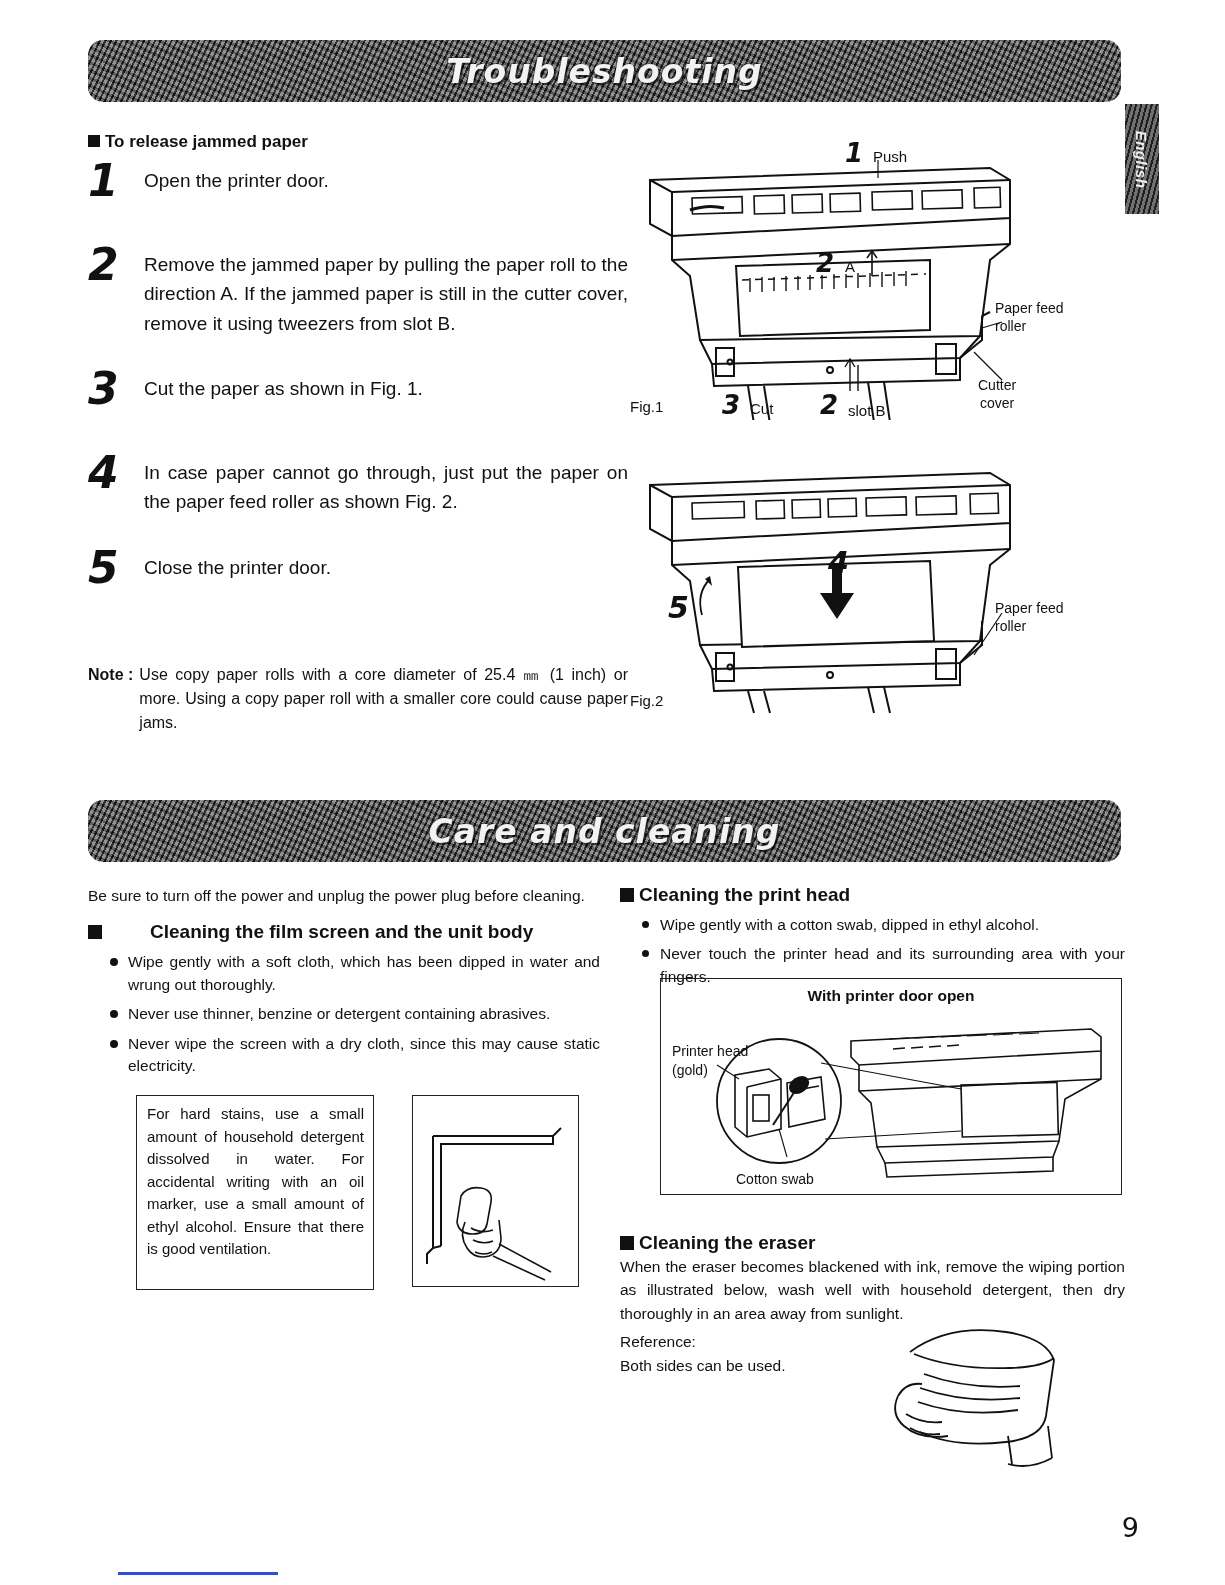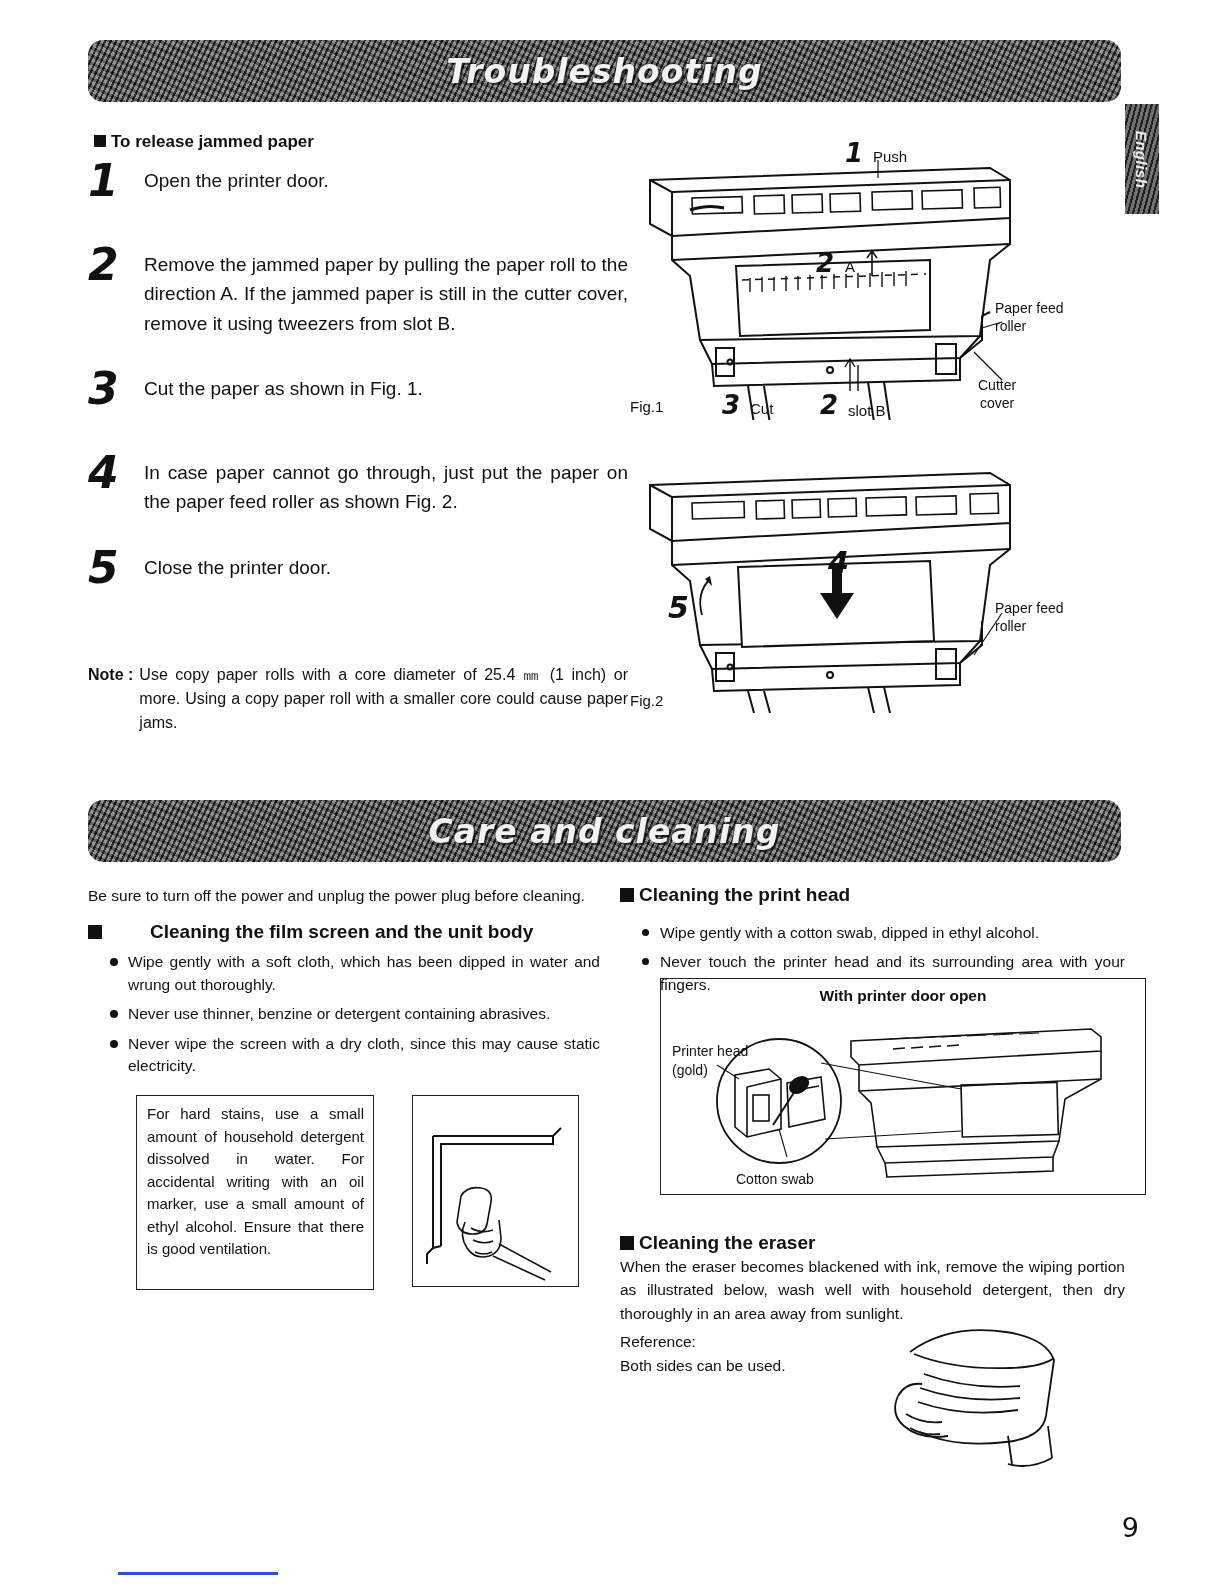--- a/index.html
+++ b/index.html
@@ -121,21 +121,20 @@
   .stain-box p { margin:0; font-size: 15px; line-height: 1.5; text-align: justify; }
 
   .stain-fig {
     position:absolute; left: 412px; top: 1095px; width: 165px; height: 190px;
     border: 1px solid #222;
   }
 
   .printhead-fig {
     position:absolute; left: 660px; top: 978px; width: 460px; height: 215px;
     border: 1px solid #222;
-    padding-left: 24px;
   }
   .pf-title {
     position:absolute; left: 0; right: 0; top: 8px; text-align:center;
     font-size: 15.5px; font-weight: bold;
   }
 
   .eraser-text {
     position:absolute; left: 620px; top: 1255px; width: 505px;
     font-size: 15.5px; line-height: 1.5; text-align: justify;
   }
@@ -160,21 +159,21 @@
 <div class="page">
 
   <div class="banner" style="left:88px; top:40px; width:1033px;">
     <div class="banner-title">Troubleshooting</div>
   </div>
 
   <div class="side-tab">
     <span>English</span>
   </div>
 
-  <div class="sq-head" style="position:absolute; left:94px; top:132px; font-size:17px;">
+  <div class="sq-head" style="position:absolute; left:88px; top:132px; font-size:17px;">
     <span class="sq"></span>
     <span>To release jammed paper</span>
   </div>
 
   <div class="steps">
     <div class="step" style="margin-bottom:42px;">
       <div class="step-num">1</div>
       <div class="step-text">Open the printer door.</div>
     </div>
     <div class="step" style="margin-bottom:30px;">
@@ -383,21 +382,21 @@
         <path d="M80 160 L132 184"></path>
       </g>
     </svg>
   </div>
 
   <div class="cc-right">
     <div class="sq-head" style="font-size:19px;">
       <span class="sq" style="width:14px;height:14px;margin-top:4px;"></span>
       <span>Cleaning the print head</span>
     </div>
-    <ul class="bullets small" style="margin-left:18px; margin-top:16px;">
+    <ul class="bullets small" style="margin-left:18px; margin-top:8px;">
       <li>Wipe gently with a cotton swab, dipped in ethyl alcohol.</li>
       <li>Never touch the printer head and its surrounding area with your fingers.</li>
     </ul>
   </div>
 
   <div class="printhead-fig">
     <div class="pf-title">With printer door open</div>
     <svg width="458" height="213" viewBox="0 0 458 213" style="position:absolute; left:0; top:0;">
       <g fill="none" stroke="#111" stroke-width="1.6">
 

